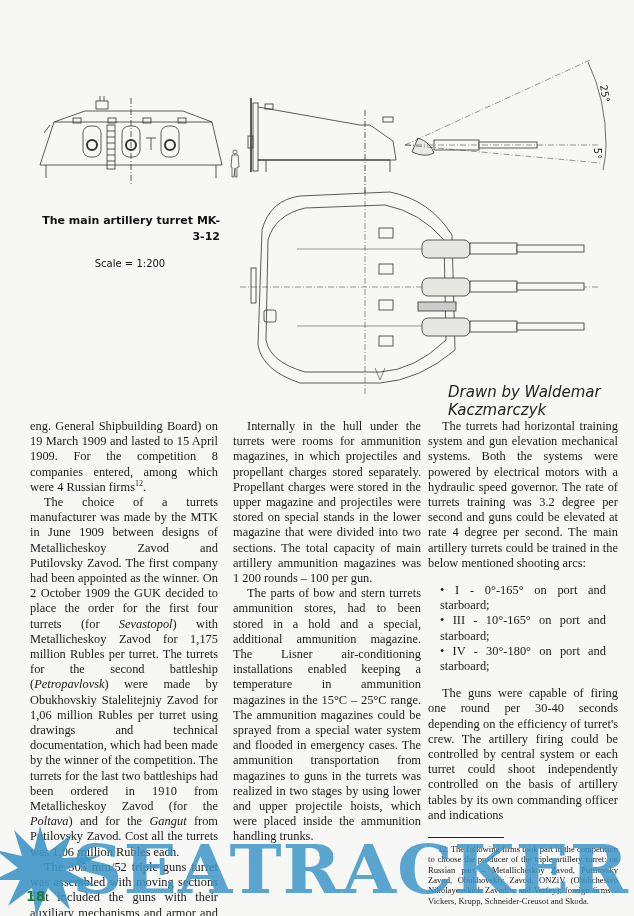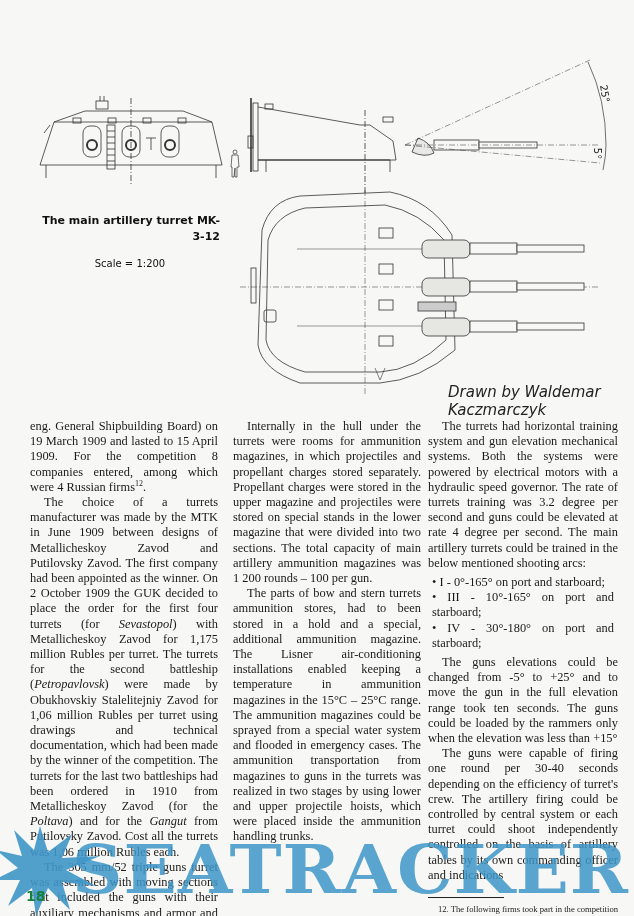--- a/index.html
+++ b/index.html
@@ -7,21 +7,21 @@
   .figure { position:absolute; left:0; top:0; width:634px; height:400px; }
   .caption { position:absolute; left:40px; top:213px; width:180px; text-align:right; font-family:"DejaVu Sans", sans-serif; font-weight:bold; font-size:11px; line-height:16px; color:#111; }
   .scale { position:absolute; left:40px; top:258px; width:180px; text-align:center; font-family:"DejaVu Sans", sans-serif; font-size:10px; color:#111; }
   .credit { position:absolute; left:448px; top:383px; font-family:"DejaVu Sans", sans-serif; font-style:italic; font-size:15px; color:#222; }
   .col { position:absolute; top:419px; font-size:12.4px; line-height:15.2px; text-align:justify; hyphens:none; }
   .col p { margin:0; }
   .col p.ind { text-indent:14px; }
   .c1 { left:30px; width:188px; }
   .c2 { left:233px; width:188px; }
   .c3 { left:428px; width:190px; }
-  .bullets { margin:4px; padding:0; list-style:none; }
+  .bullets { margin:12px; padding:0; list-style:none; }
   .bullets li { margin:0; }
   .fn-rule { width:76px; border-top:1px solid #222; margin:14px 0 6px 0; }
   .footnote { font-size:8.6px; line-height:10.3px; text-align:justify; }
   .footnote p { margin:0; text-indent:10px; }
   sup { font-size:8px; line-height:0; }
   .pagenum { position:absolute; left:26px; top:888px; font-family:"DejaVu Sans", sans-serif; font-weight:bold; font-size:14px; color:#15803d; z-index:3; }
   .watermark { position:absolute; left:0; top:820px; width:634px; height:96px; z-index:2; pointer-events:none; }
   .wm-text { position:absolute; left:72px; top:835px; font-family:"DejaVu Serif", serif; font-weight:bold; font-size:70px; letter-spacing:1px; color:rgba(62,150,200,0.85); z-index:2; line-height:70px; white-space:nowrap; transform:scaleY(0.95); }
 </style>
 </head>
@@ -135,21 +135,20 @@
   <p class="ind">The parts of bow and stern turrets ammunition stores, had to been stored in a hold and a special, additional ammunition magazine. The Lisner air-conditioning installations enabled keeping a temperature in ammunition magazines in the 15°C – 25°C range. The ammunition magazines could be sprayed from a special water system and flooded in emergency cases. The ammunition transportation from magazines to guns in the turrets was realized in two stages by using lower and upper projectile hoists, which were placed inside the ammunition handling trunks.</p>
 </div>
 
 <div class="col c3">
   <p class="ind">The turrets had horizontal training system and gun elevation mechanical systems. Both the systems were powered by electrical motors with a hydraulic speed governor. The rate of turrets training was 3.2 degree per second and guns could be elevated at rate 4 degree per second. The main artillery turrets could be trained in the below mentioned shooting arcs:</p>
   <ul class="bullets">
     <li>• I - 0°-165° on port and starboard;</li>
     <li>• III - 10°-165° on port and starboard;</li>
     <li>• IV - 30°-180° on port and starboard;</li>
   </ul>
-  <p class="ind">The guns elevations could be changed from -5° to +25° and to move the gun in the full elevation range took ten seconds. The guns could be loaded by the rammers only when the elevation was less than +15°</p>
   <p class="ind">The guns were capable of firing one round per 30-40 seconds depending on the efficiency of turret's crew. The artillery firing could be controlled by central system or each turret could shoot independently controlled on the basis of artillery tables by its own commanding officer and indications</p>
   <div class="fn-rule"></div>
   <div class="footnote">
     <p>12. The following firms took part in the competition to choose the producer of the triple artillery turret: on Russian part – Metallicheskoy Zavod, Putilovsky Zavod, Obukhovskiy Zavod, ONZiV (Obshchestvo Nikolayevskich Zavodov and Verfey); foreign firms – Vickers, Krupp, Schneider-Creusot and Skoda.</p>
   </div>
 </div>
 
 <svg class="watermark" viewBox="0 0 634 96">
   <polygon fill="#3e96c8" fill-opacity="0.9" points="40,6 48,32 72,14 62,38 100,36 66,50 96,66 62,62 70,90 48,68 36,96 32,68 8,86 20,60 -6,60 18,48 -4,30 22,36 14,10 34,30"></polygon>
 </svg>

